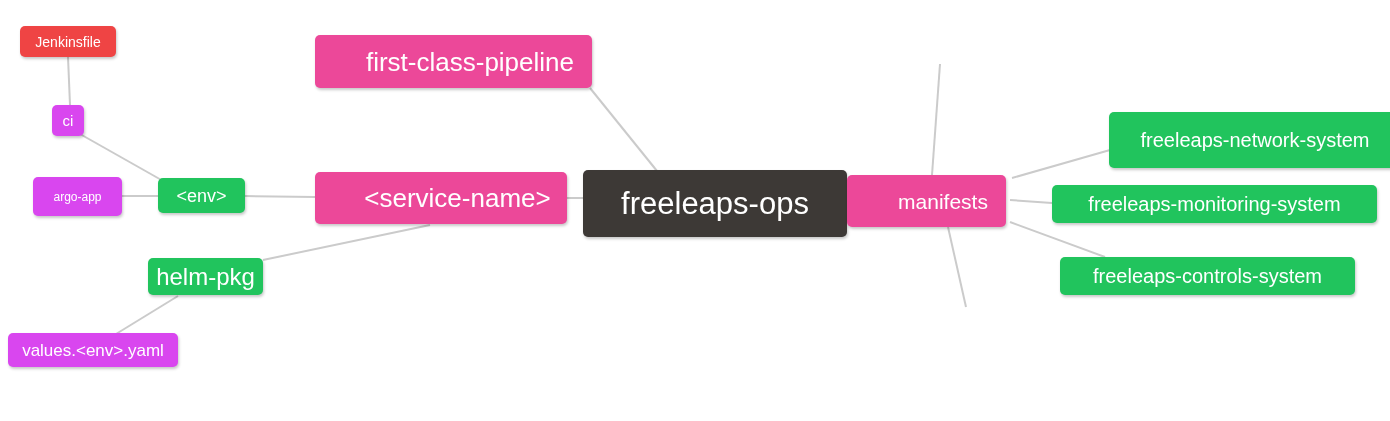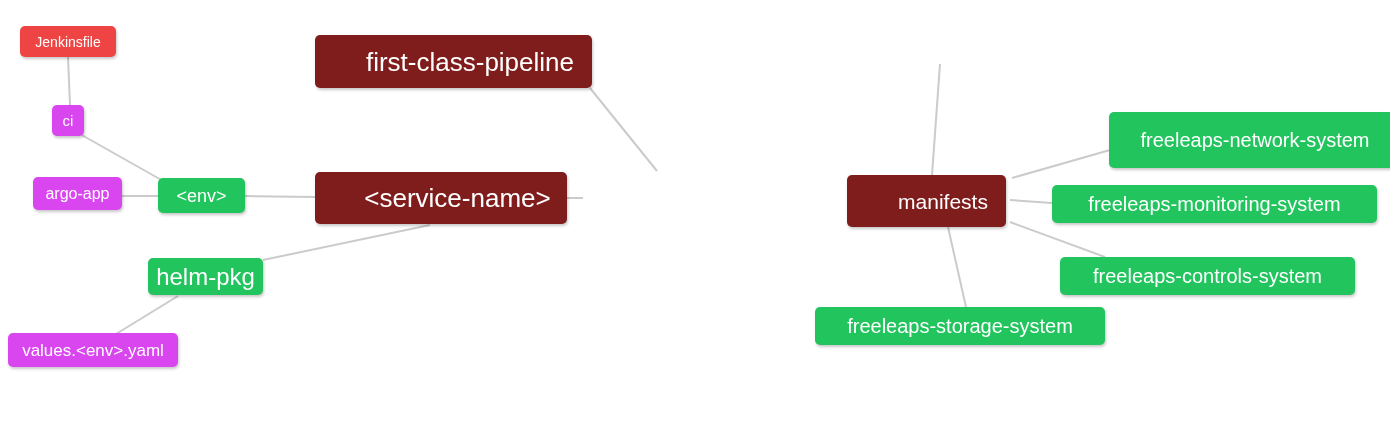--- a/index.html
+++ b/index.html
@@ -23,21 +23,21 @@
     border-radius:5px;
     box-shadow:1px 2px 3px rgba(0,0,0,0.22);
     white-space:nowrap;
     box-sizing:border-box;
     cursor:default;
     line-height:1;
   }
   .node.orange{background:#ef4444;}
   .node.red{background:#d946ef;}
   .node.green{background:#21c45d;}
-  .node.blue{background:#7f1d1d;padding-left:33px;}
+  .node.blue{background:#ec4899;padding-left:33px;}
   .node.dark{background:#3d3936;}
 </style>
 </head>
 <body>
 
 <div class="canvas">
 
   <svg class="edges" width="1390" height="421" viewBox="0 0 1390 421" xmlns="http://www.w3.org/2000/svg">
       <line x1="68" y1="57" x2="70" y2="105" stroke="#cbcbcb"></line>
       <line x1="80" y1="134" x2="172" y2="186" stroke="#cbcbcb"></line>
@@ -52,37 +52,37 @@
       <line x1="1012" y1="178" x2="1110" y2="150" stroke="#cbcbcb"></line>
       <line x1="1010" y1="200" x2="1052" y2="203" stroke="#cbcbcb"></line>
       <line x1="1010" y1="222" x2="1105" y2="257" stroke="#cbcbcb"></line>
       <line x1="948" y1="227" x2="966" y2="307" stroke="#cbcbcb"></line>
     </svg>
 
   <div class="node orange" style="left:20px;top:26px;width:96px;height:31px;font-size:14px">Jenkinsfile</div>
 
   <div class="node red" style="left:52px;top:105px;width:32px;height:31px;font-size:15px">ci</div>
 
-  <div class="node red" style="left:33px;top:177px;width:89px;height:33px;font-size:16px">argo-app</div>
+  <div class="node red" style="left:33px;top:177px;width:89px;height:39px;font-size:12px">argo-app</div>
 
   <div class="node green" style="left:158px;top:178px;width:87px;height:35px;font-size:18px">&lt;env&gt;</div>
 
   <div class="node green" style="left:148px;top:258px;width:115px;height:37px;font-size:24px">helm-pkg</div>
 
   <div class="node red" style="left:8px;top:333px;width:170px;height:34px;font-size:17px">values.&lt;env&gt;.yaml</div>
 
   <div class="node blue" style="left:315px;top:35px;width:277px;height:53px;font-size:26px">first-class-pipeline</div>
 
   <div class="node blue" style="left:315px;top:172px;width:252px;height:52px;font-size:26px">&lt;service-name&gt;</div>
 
+  <div class="node dark" style="left:583px;top:170px;width:264px;height:67px;font-size:31px">freeleaps-ops</div>
 
   <div class="node blue" style="left:847px;top:175px;width:159px;height:52px;font-size:21px">manifests</div>
 
 
   <div class="node green" style="left:1109px;top:112px;width:292px;height:56px;font-size:20px">freeleaps-network-system</div>
 
   <div class="node green" style="left:1052px;top:185px;width:325px;height:38px;font-size:20px">freeleaps-monitoring-system</div>
 
   <div class="node green" style="left:1060px;top:257px;width:295px;height:38px;font-size:20px">freeleaps-controls-system</div>
 
-  <div class="node green" style="left:815px;top:307px;width:290px;height:38px;font-size:20px">freeleaps-storage-system</div>
 
 </div>
 
 </body></html>

